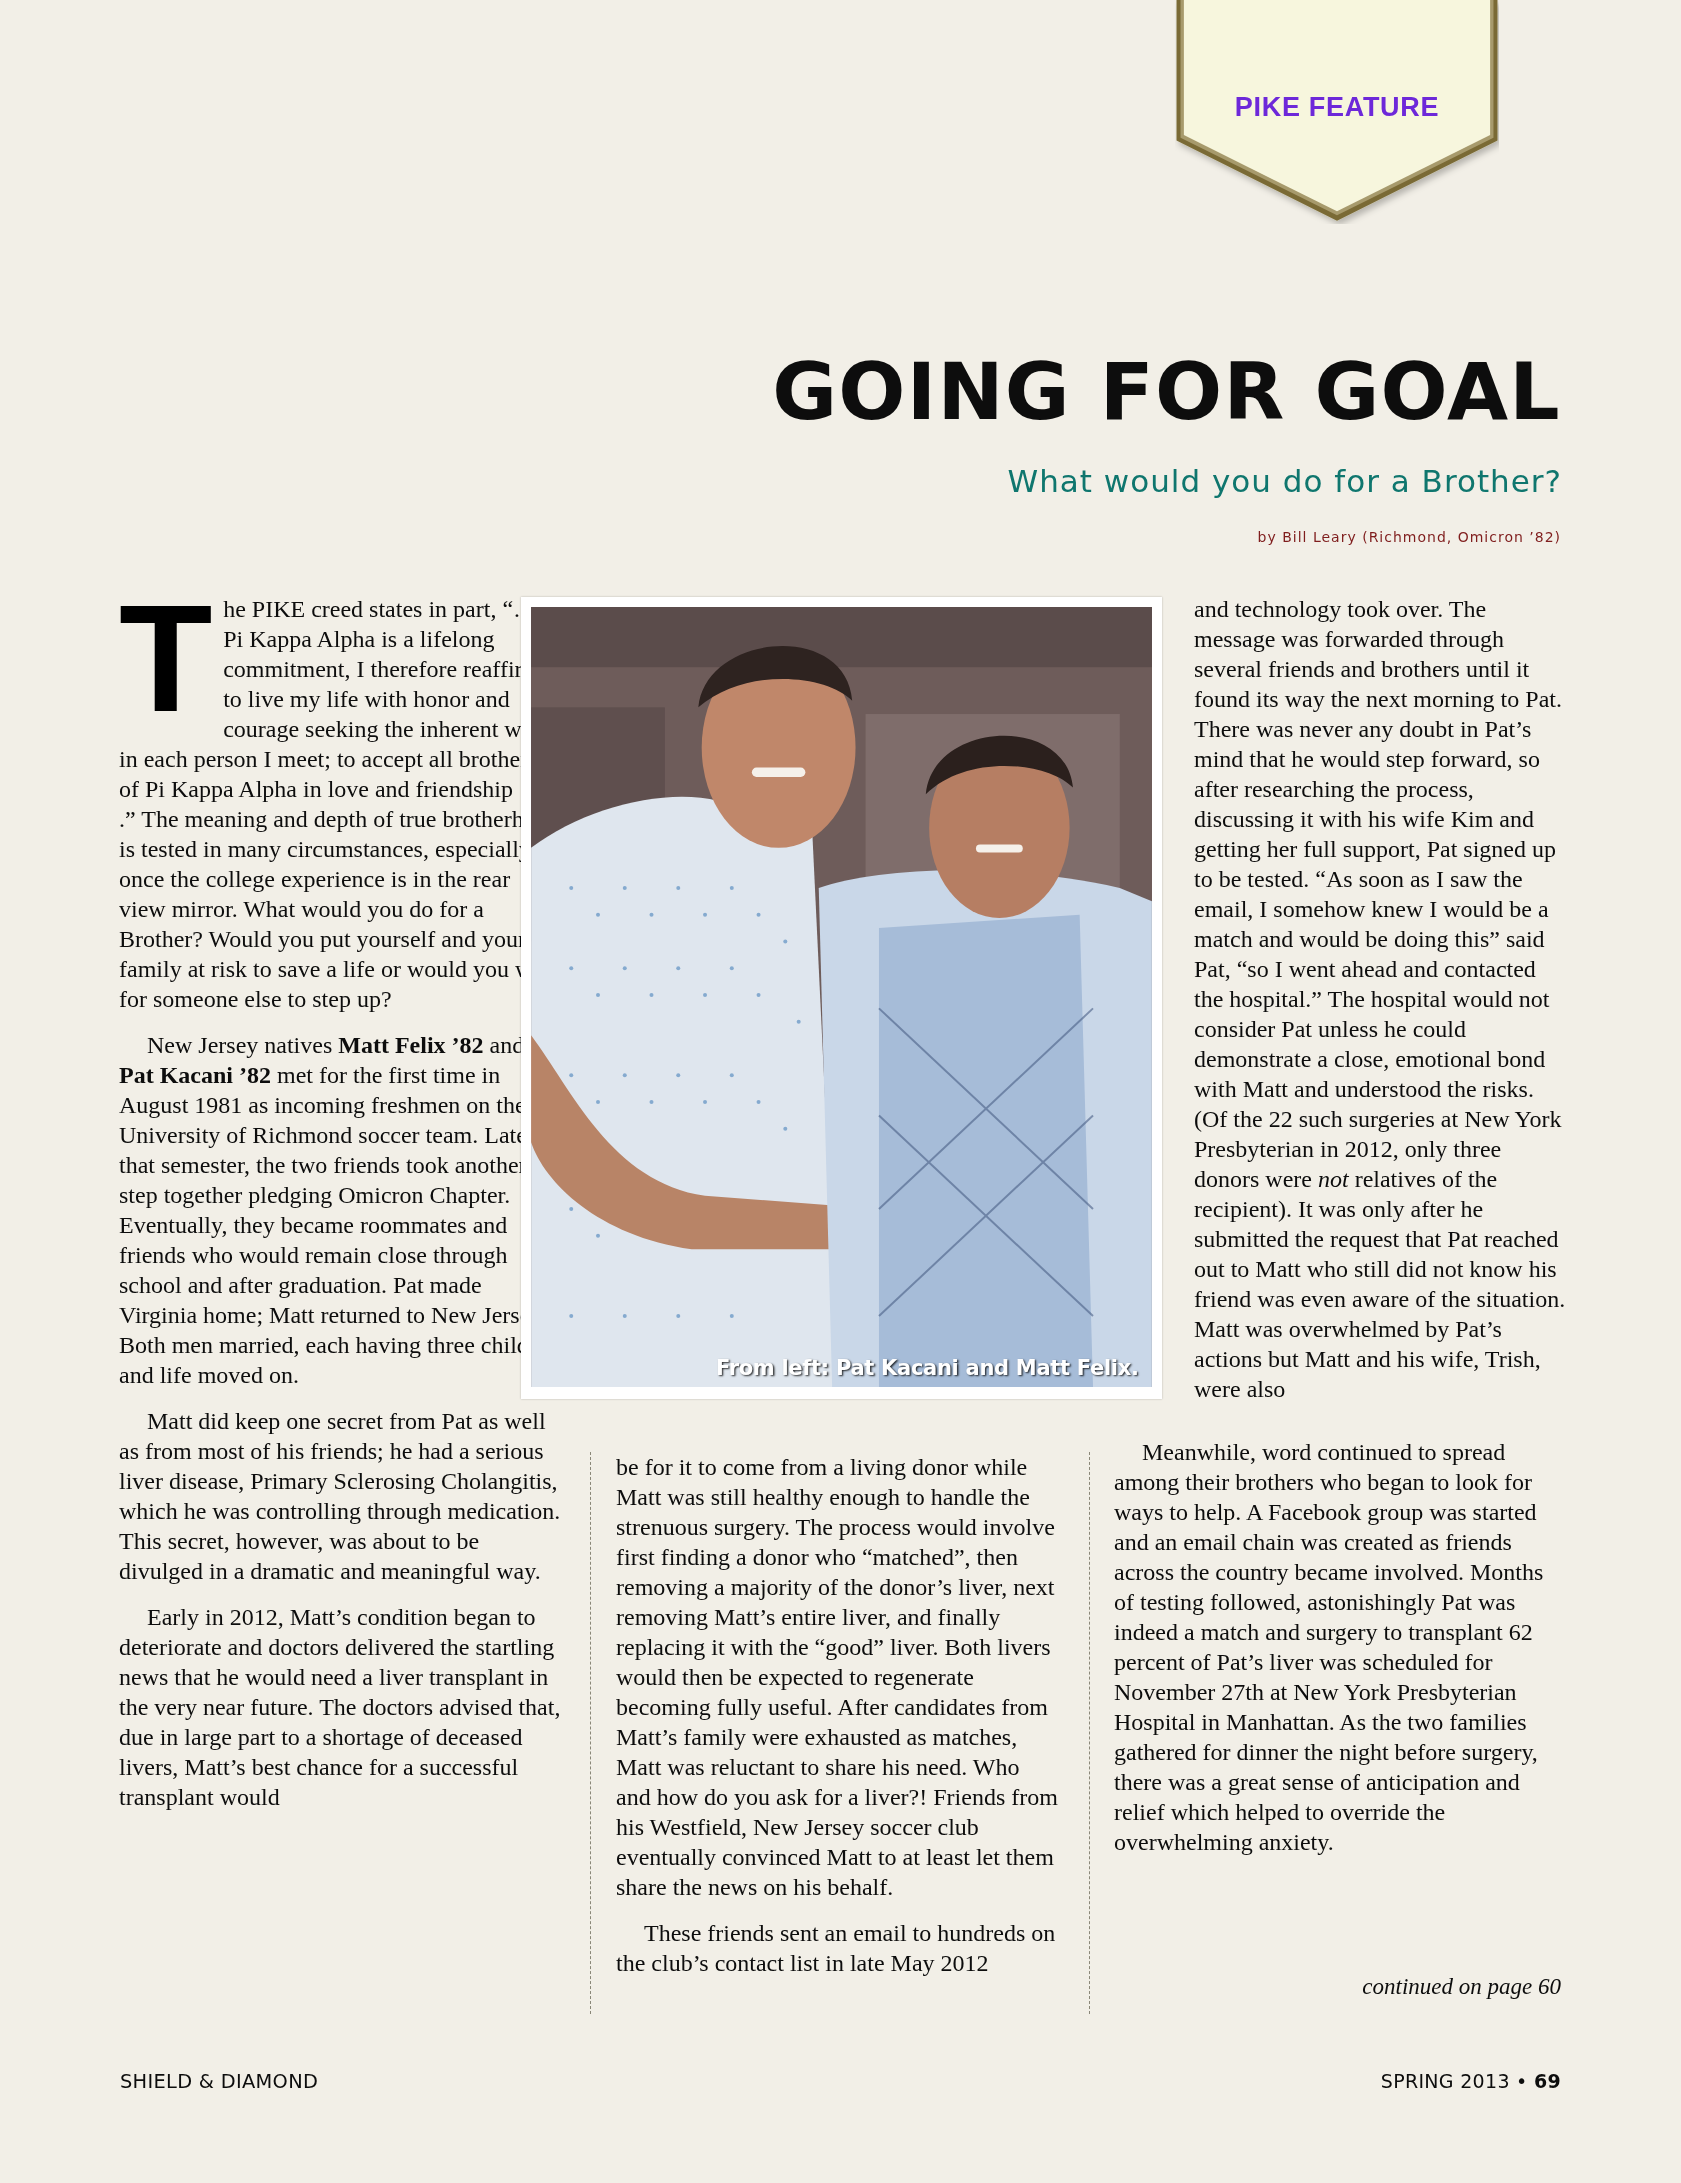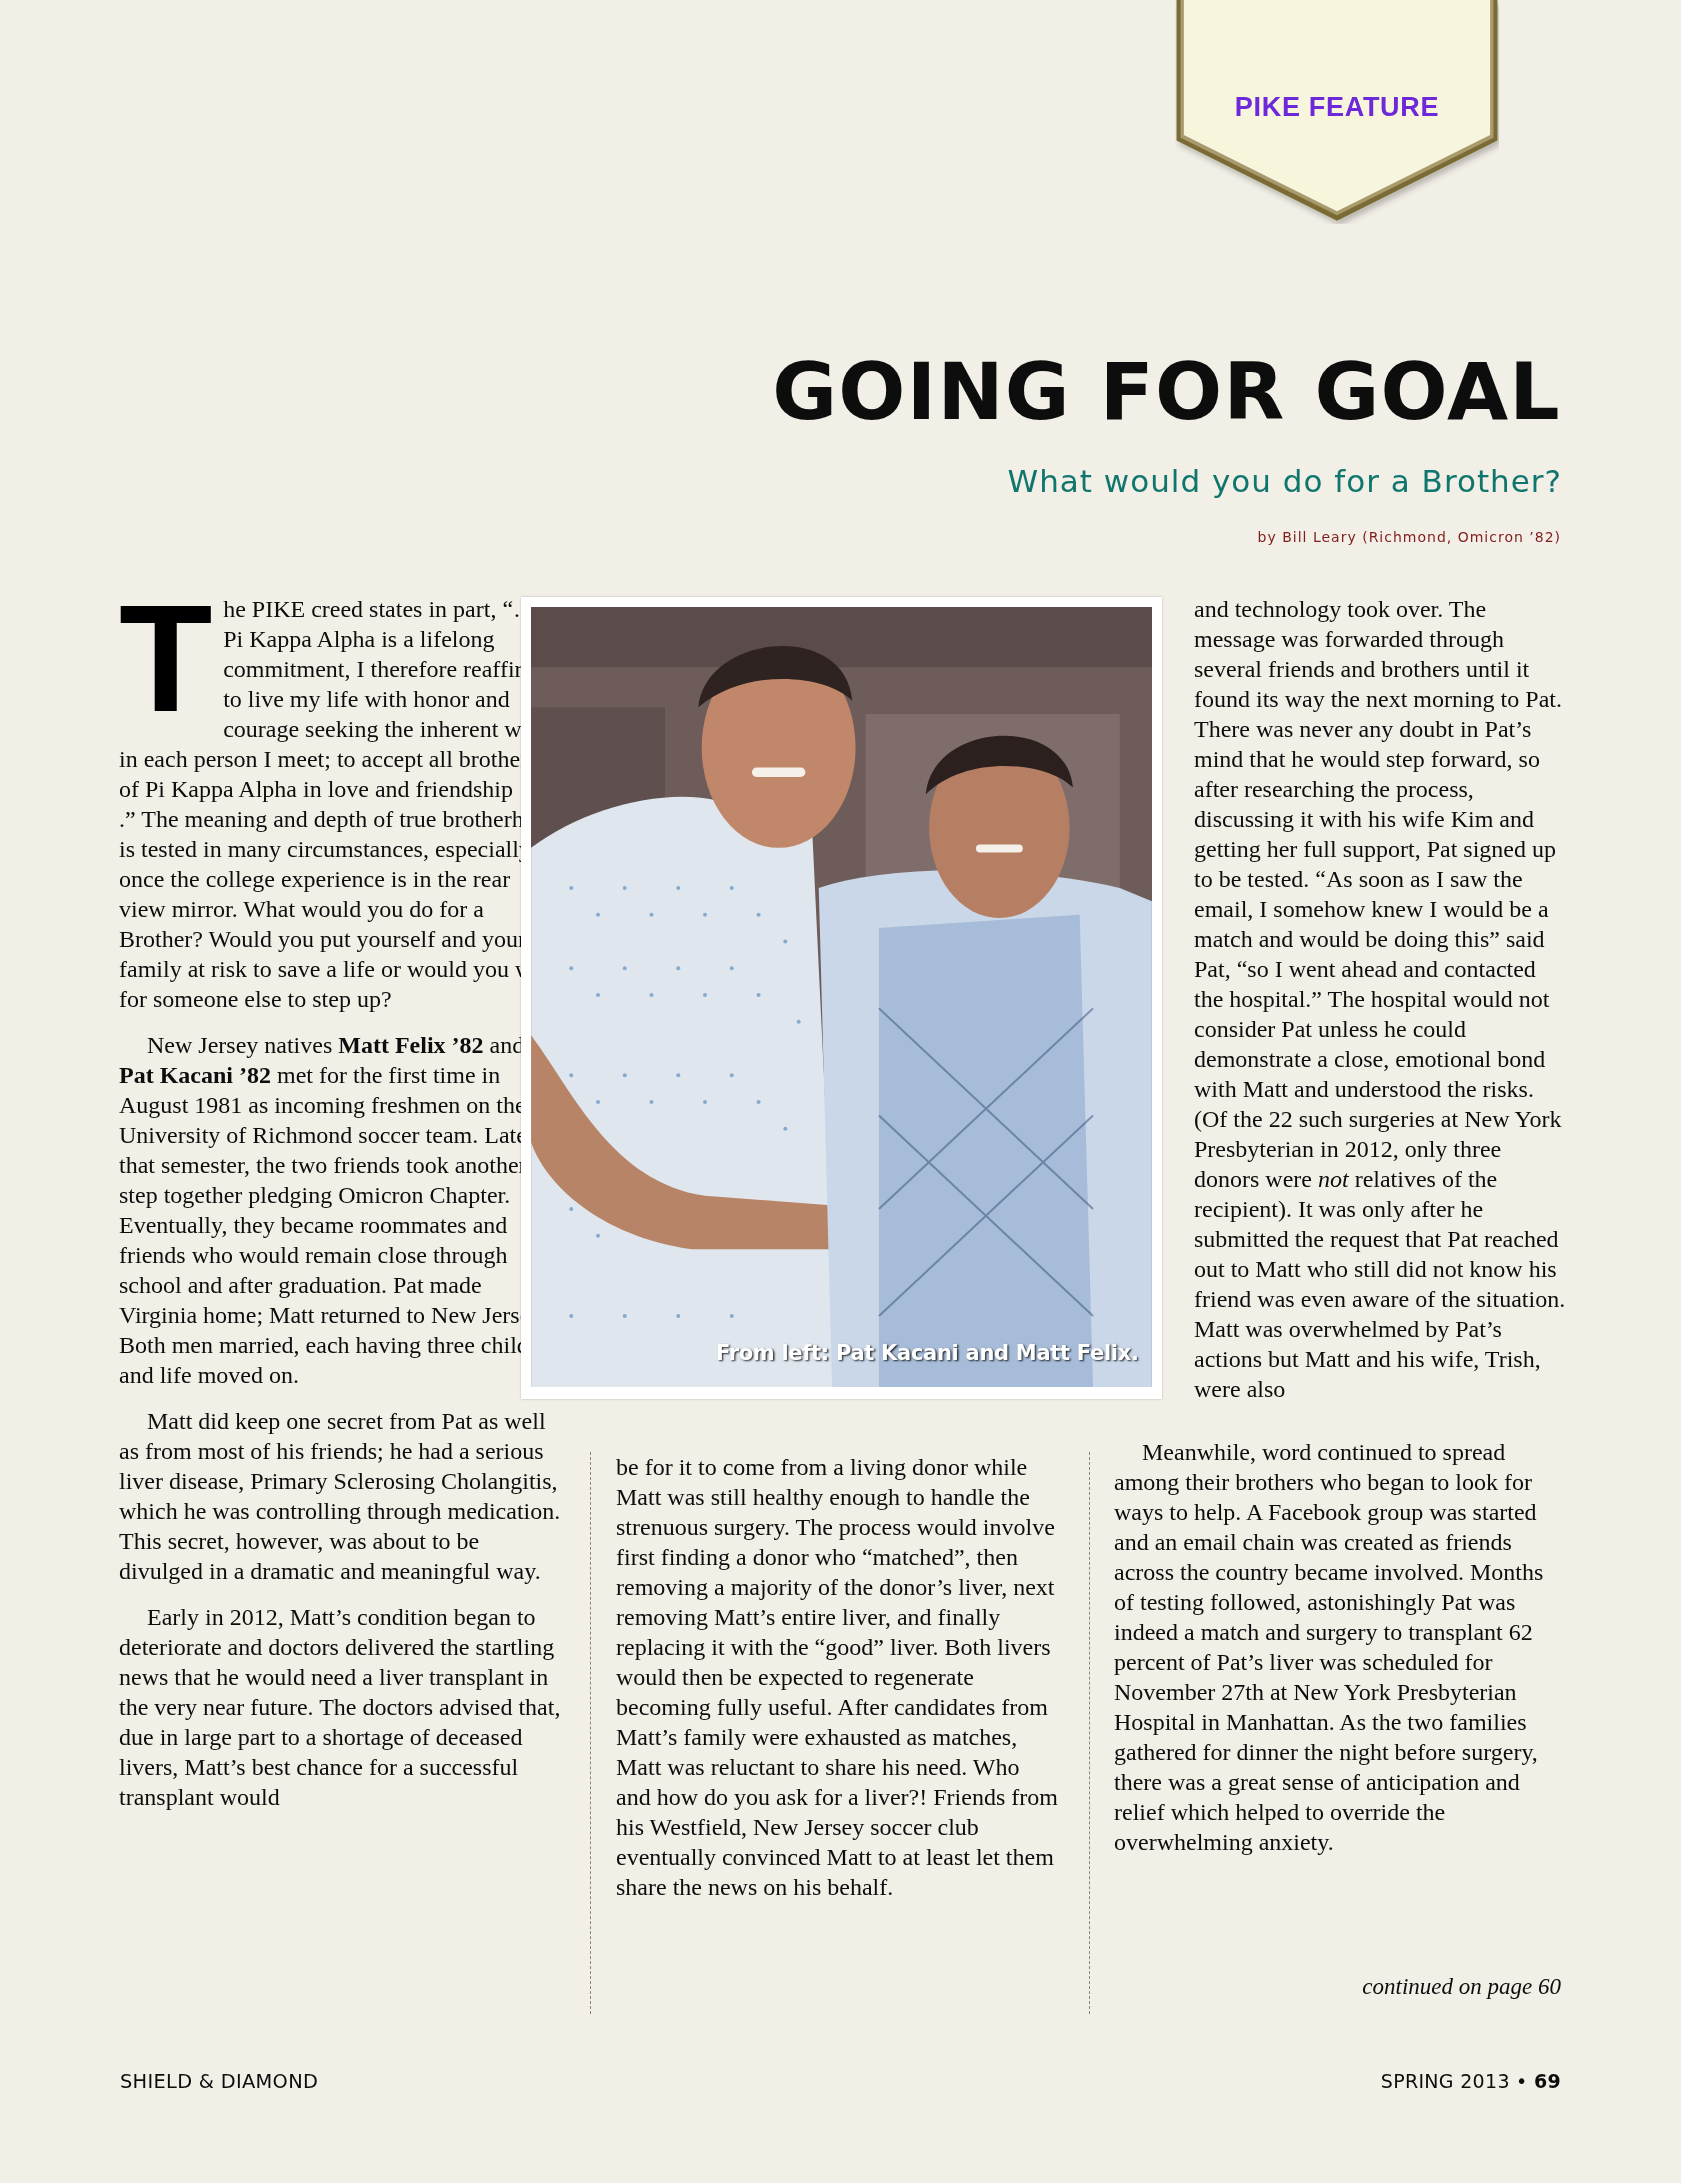--- a/index.html
+++ b/index.html
@@ -61,21 +61,21 @@
     position: absolute; left: 521px; top: 597px; width: 641px; height: 802px;
     background: #ffffff; box-shadow: 0 0 2px rgba(0,0,0,0.25);
   }
   .photo {
     position: absolute; left: 10px; top: 10px; width: 621px; height: 780px;
     overflow: hidden;
     background: linear-gradient(180deg, #6f5d5b 0%, #7d6b69 35%, #6a5a58 100%);
   }
   .photo svg { position: absolute; left: 0; top: 0; }
   .caption {
-    position: absolute; right: 13.4px; bottom: 22px;
+    position: absolute; right: 13.4px; bottom: 7px;
     font-family: "DejaVu Sans", sans-serif; font-weight: bold; font-size: 21px;
     color: #ffffff; text-shadow: 1.3px 1.3px 2px rgba(0,0,0,0.8); letter-spacing: -0.3px;
     white-space: nowrap;
   }
   .footer-left {
     position: absolute; left: 120px; top: 2070px;
     font-family: "DejaVu Sans", sans-serif; font-size: 19.4px; letter-spacing: 0.3px; text-align: right;
   }
   .footer-right {
     position: absolute; right: 120px; top: 2070px;
@@ -185,20 +185,21 @@
     </svg>
     <div class="caption">From left: Pat Kacani and Matt Felix.</div>
   </div>
 </div>
 
 <div class="rule" style="left:590px; top:1452px; height:562px;"></div>
 <div class="rule" style="left:1089px; top:1452px; height:562px;"></div>
 
 <div class="col col2">
   <p>be for it to come from a living donor while Matt was still healthy enough to handle the strenuous surgery. The process would involve first finding a donor who “matched”, then removing a majority of the donor’s liver, next removing Matt’s entire liver, and finally replacing it with the “good” liver. Both livers would then be expected to regenerate becoming fully useful. After candidates from Matt’s family were exhausted as matches, Matt was reluctant to share his need. Who and how do you ask for a liver?! Friends from his Westfield, New Jersey soccer club eventually convinced Matt to at least let them share the news on his behalf.</p>
+  <p class="indent">These friends sent an email to hundreds on the club’s contact list in late May 2012</p>
 </div>
 
 <div class="col col3-top">
   <p><span>and technology took over. The message was forwarded through several friends and brothers until it found its way the next morning to Pat. There was never any doubt in Pat’s mind that he would step forward, so after researching the process, discussing it with his wife Kim and getting her full support, Pat signed up to be tested. “As soon as I saw the email, I somehow knew I would be a match and would be doing this” said Pat, “so I went ahead and contacted the hospital.” The hospital would not consider Pat unless he could demonstrate a close, emotional bond with Matt and understood the risks. (Of the 22 such surgeries at New York Presbyterian in 2012, only three donors were </span><i>not</i><span> relatives of the recipient). It was only after he submitted the request that Pat reached out to Matt who still did not know his friend was even aware of the situation. Matt was overwhelmed by Pat’s actions but Matt and his wife, Trish, were also</span></p>
 </div>
 
 <div class="col col3-bot">
   <p class="indent">Meanwhile, word continued to spread among their brothers who began to look for ways to help. A Facebook group was started and an email chain was created as friends across the country became involved. Months of testing followed, astonishingly Pat was indeed a match and surgery to transplant 62 percent of Pat’s liver was scheduled for November 27th at New York Presbyterian Hospital in Manhattan. As the two families gathered for dinner the night before surgery, there was a great sense of anticipation and relief which helped to override the overwhelming anxiety.</p>
 </div>
 

